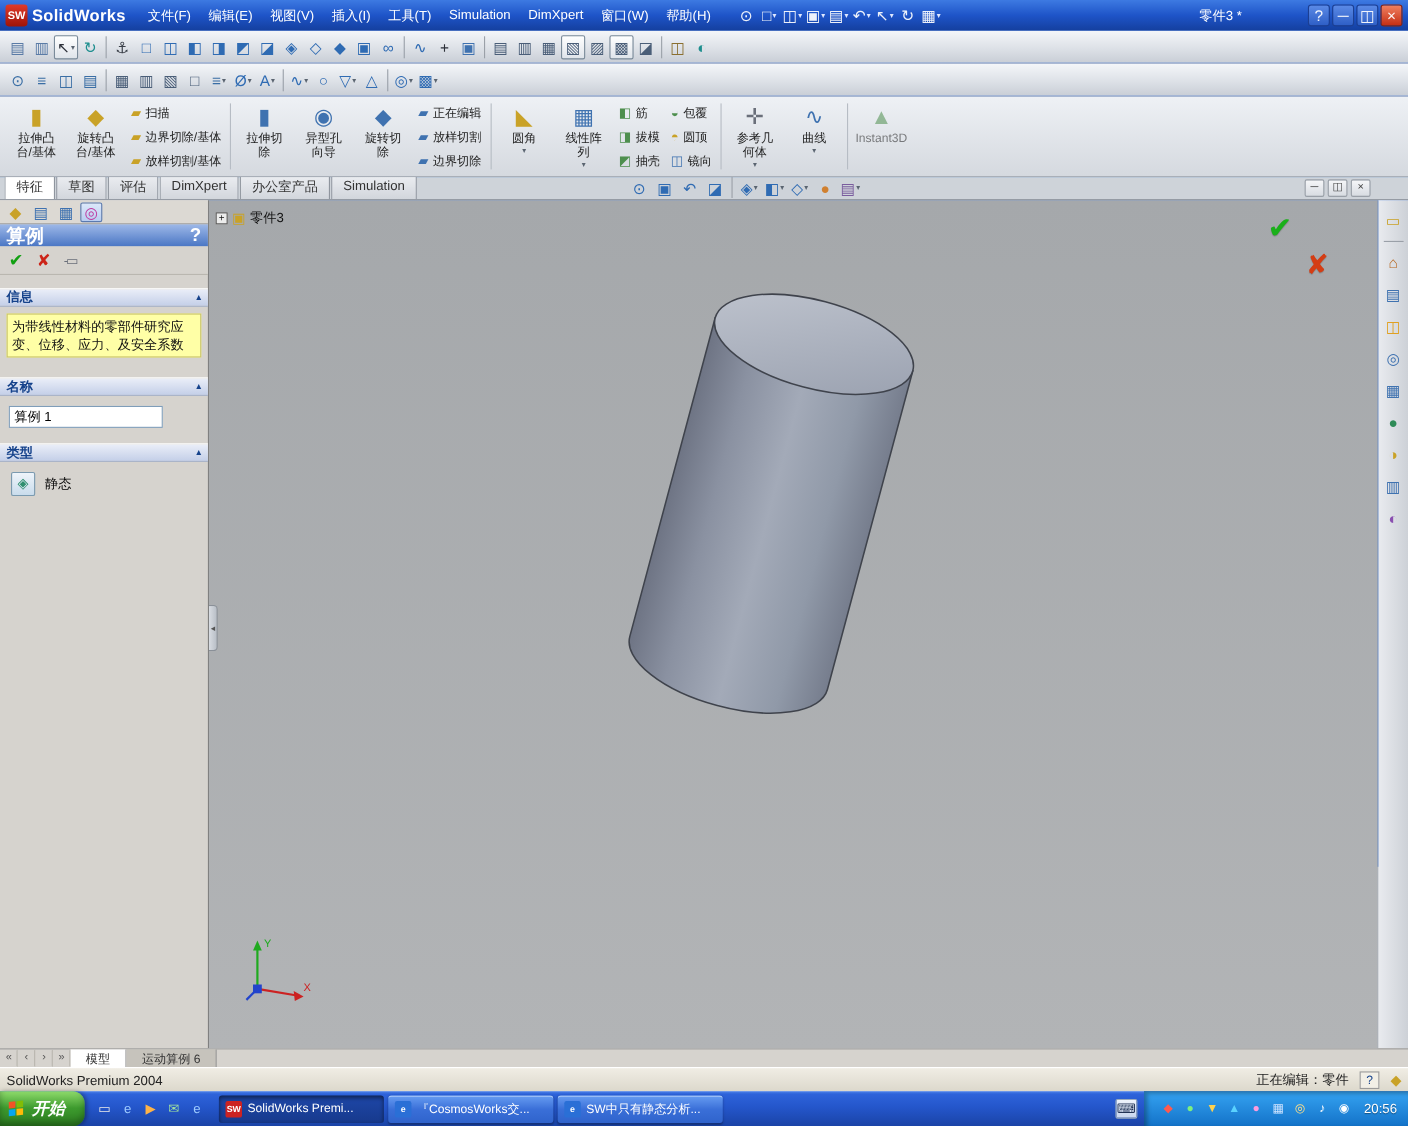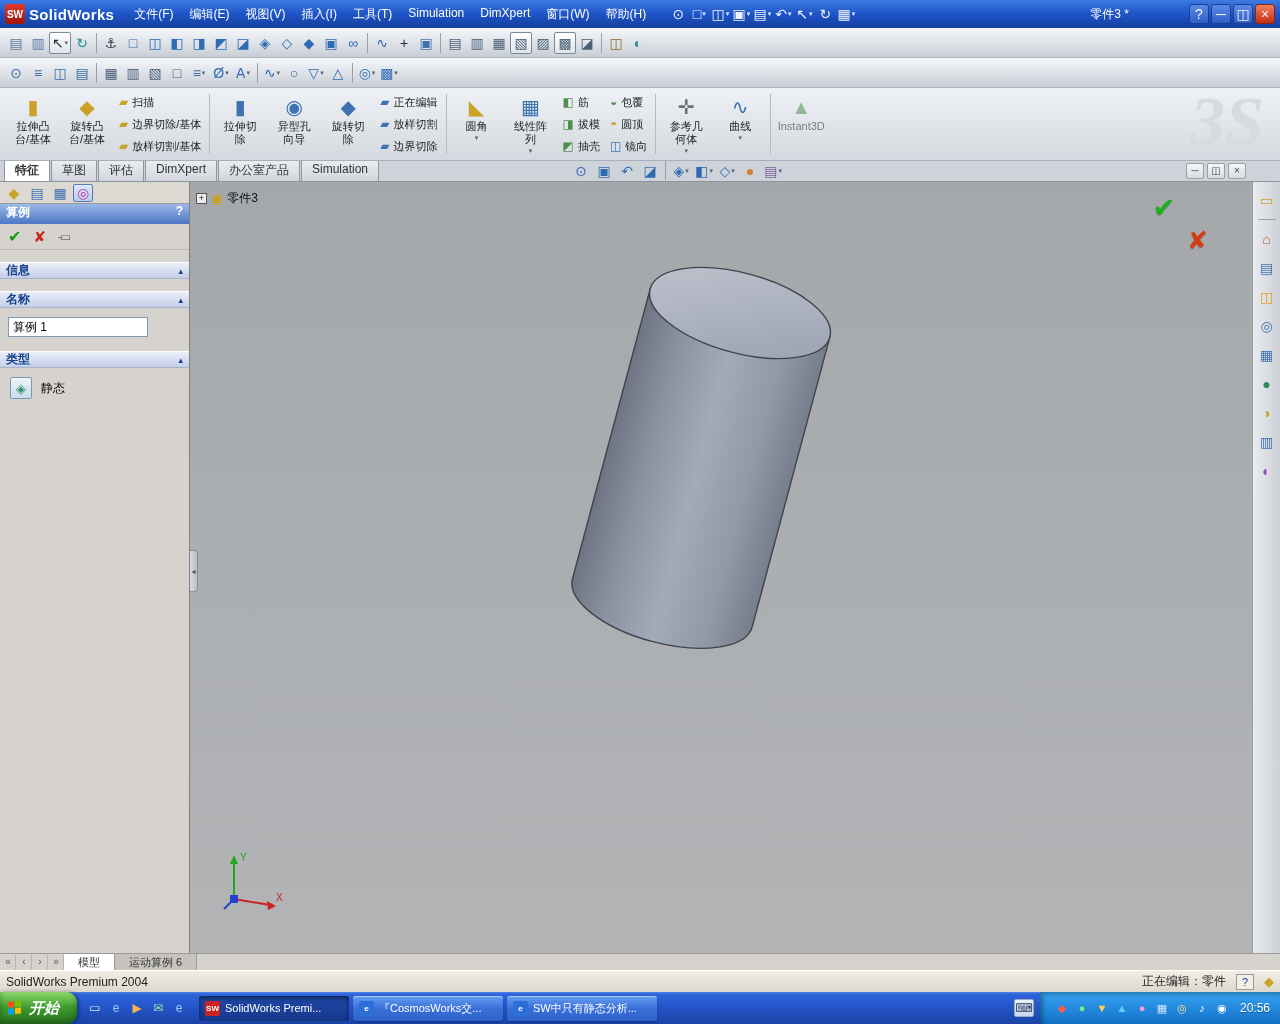--- a/index.html
+++ b/index.html
@@ -40,35 +40,35 @@
   .rbig.rdis{opacity:.55}
   .rstack{display:flex;flex-direction:column;justify-content:space-around;padding:1px 2px;flex:none}
   .rrow{display:flex;align-items:center;gap:4px;font-size:11px;color:#222;padding:0 3px;white-space:nowrap}
   .rrow .sglyph{font-size:12px}
   .rsep{width:1px;background:#b6bcc4;margin:4px 3px;flex:none}
   .brand3s{position:absolute;right:16px;top:-6px;font-size:70px;font-style:italic;font-weight:bold;color:#d7dade;font-family:"Liberation Serif","DejaVu Serif",serif;pointer-events:none}
 
   
   .tabbar{height:21px;background:#ced3d9;display:flex;align-items:flex-end;padding-left:4px;border-bottom:1px solid #8f959e;flex:none}
   .ctab{padding:3px 10px 2px;font-size:12px;background:linear-gradient(#eceef2,#d2d6dc);border:1px solid #8f959e;border-bottom:none;border-radius:3px 3px 0 0;margin-right:1px;color:#333;white-space:nowrap}
-  .ctab.active{background:#fff;font-weight:bold}
+  .ctab.active{background:#fff;font-weight:normal}
   .hud{display:flex;align-self:center;margin-left:190px;gap:1px}
   .hud .glyph{color:#2f6bb3}
   .docwin-controls{display:flex;align-self:center;margin-left:auto;margin-right:34px;gap:3px}
   .docwin-controls .ticon{width:18px;height:16px;border:1px solid #9aa0a8;background:linear-gradient(#f5f6f8,#d8dce2)}
   .docwin-controls .glyph{font-size:10px;color:#444}
 
   
   .main{display:flex;height:771px;flex:none}
 
   
   .pm{width:190px;background:#d6d3ce;border-right:1px solid #808080;display:flex;flex-direction:column;flex:none}
   .pm-tabs{height:22px;display:flex;gap:3px;padding:2px 4px;border-bottom:1px solid #9a9a9a;background:#dcd9d3;align-items:center}
   .pm-tabs .ticon{width:20px;height:18px}
-  .pm-header{height:20px;background:linear-gradient(#9db8e8,#4a76c4);color:#fff;font-weight:bold;display:flex;align-items:flex-start;padding:0 6px;font-size:12px}
+  .pm-header{height:20px;background:linear-gradient(#9db8e8,#4a76c4);color:#fff;font-weight:bold;display:flex;align-items:center;padding:0 6px;font-size:17px}
   .pm-header .q{margin-left:auto;font-weight:bold}
   .pm-okrow{height:26px;display:flex;align-items:center;gap:12px;padding:0 8px;border-bottom:1px solid #bab7b0;background:#d6d3ce}
   .ok-glyph{color:#12a012;font-size:16px;font-weight:bold}
   .cancel-glyph{color:#cc2418;font-size:15px;font-weight:bold}
   .pin-glyph{color:#6a6f7a;font-size:12px;letter-spacing:-2px}
   .groupheader{height:17px;background:linear-gradient(#eaeef8,#c4cfe8);color:#15428b;font-weight:bold;font-size:12px;display:flex;align-items:center;padding:0 6px;border-top:1px solid #fff;border-bottom:1px solid #aab4c8;margin-top:12px}
   .groupheader::after{content:"▴";margin-left:auto;font-size:9px;color:#15428b}
   .infobox{margin:6px;background:#ffffa6;border:1px solid #c9c36a;padding:3px 4px;font-size:12px;line-height:16px;color:#111}
   .nameinput{margin:9px 8px 2px;height:20px;background:#fff;border:1px solid #7f9db9;padding:2px 4px;font-size:12px;width:140px;font-family:inherit}
   .typerow{display:flex;align-items:center;gap:9px;padding:9px 10px}
@@ -350,21 +350,20 @@
         <span class="glyph" style="color: rgb(47, 107, 179);">◎</span>
         <span class="dar">▾</span>
       </span>
       <span class="ticon">
         <span class="glyph" style="color: rgb(47, 107, 179);">▩</span>
         <span class="dar">▾</span>
       </span>
     </div>
 
   <div class="ribbon">
-    <div class="brand3s">3S</div>
   <div class="rbig">
         <div class="rglyph" style="color: rgb(201, 162, 39);">▮</div>
         <div class="rlabel">拉伸凸
 台/基体</div>
       </div>
       <div class="rbig">
         <div class="rglyph" style="color: rgb(201, 162, 39);">◆</div>
         <div class="rlabel">旋转凸
 台/基体</div>
       </div>
@@ -550,20 +549,21 @@
       </div>
       <div class="pm-okrow">
         <span class="ok-glyph">✔</span>
         <span class="cancel-glyph">✘</span>
         <span class="pin-glyph">-▭</span>
       </div>
 
       <div class="groupheader">
         <span>信息</span>
       </div>
+      <div class="infobox">为带线性材料的零部件研究应变、位移、应力、及安全系数</div>
 
       <div class="groupheader">
         <span>名称</span>
       </div>
       <input class="nameinput" type="text" value="算例 1" style="">
 
       <div class="groupheader">
         <span>类型</span>
       </div>
       <div class="typerow">

